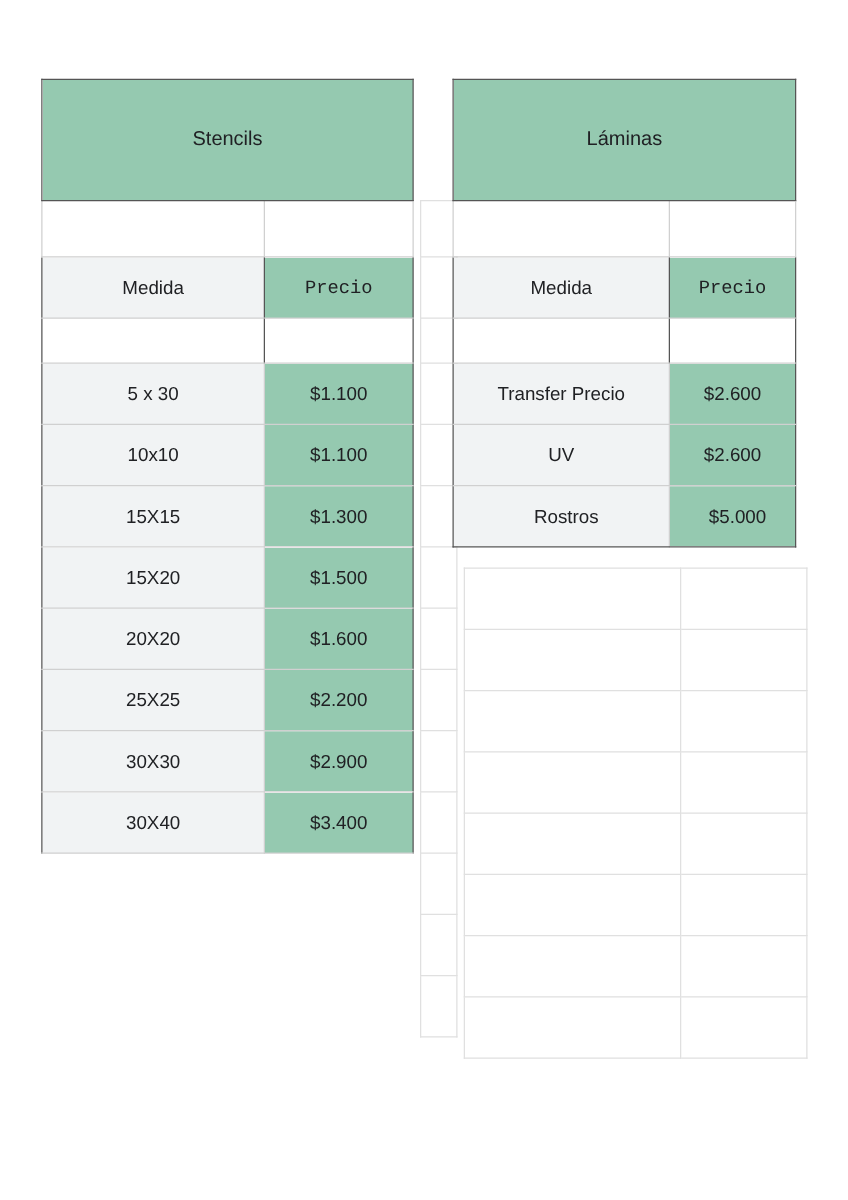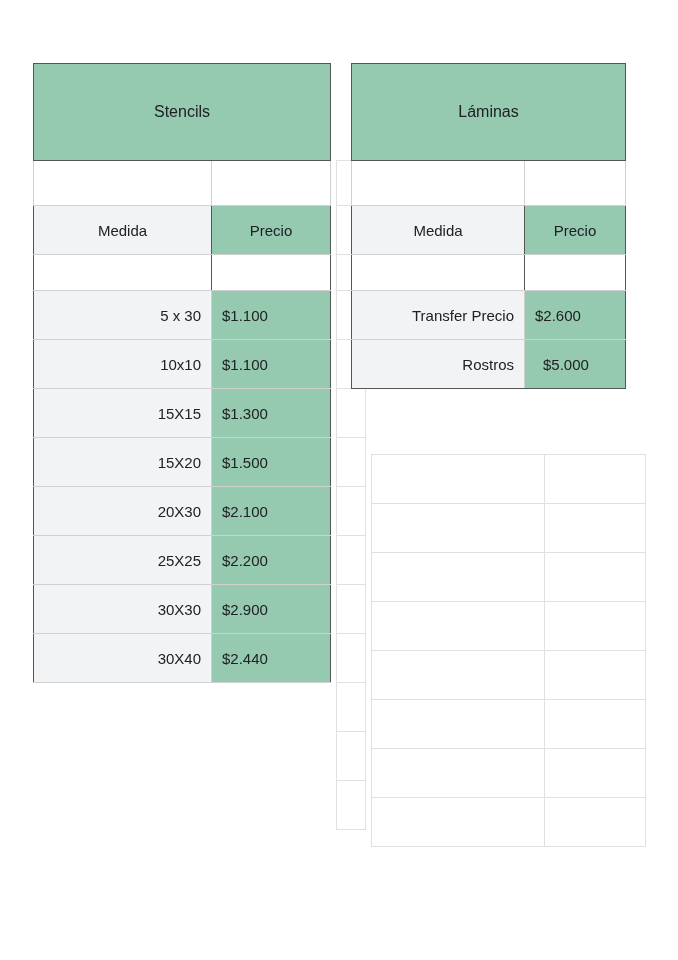--- a/index.html
+++ b/index.html
@@ -61,58 +61,59 @@
     text-align: center;
     font-size: 15px;
     background: #f1f3f4 !important;
     border-top: 1px solid #555 !important;
     border-left: 1px solid #555 !important;
     border-right: 1px solid #555 !important;
     margin-left: 42px;
   }
   .hdr-cell.price {
     background: #95c9b0 !important;
+    font-family: Liberation Mono, monospace;
   }
   
   .subblank {
     height: 36px !important;
     background: #ffffff !important;
     border-left: 1px solid #555 !important;
     border-right: 1px solid #555 !important;
   }
   .subblank.price {
     background: #ffffff !important;
   }
 
   
   .lbl-cell {
     background: #f1f3f4 !important;
-    text-align: right;
+    text-align: center;
     border-left: 1px solid #555 !important;
   }
   .val-cell {
     background: #95c9b0 !important;
-    text-align: left;
+    text-align: center;
     border-right: 1px solid #555 !important;
   }
   .last-row .lbl-cell,
   .last-row .val-cell {
     border-bottom: 1px solid #555 !important;
     padding-left: 18px;
   }
 
   
   .empty-cell {
     background: #ffffff !important;
     border: 1px solid #e0e0e0 !important;
   }
 
   
   #table-stencils { left: 33px; top: 63px; width: 297px; }
-  #table-laminas  { left: 351px; top: 63px; width: 274px; }
+  #table-laminas  { left: 362px; top: 63px; width: 274px; }
   #grid-filler    { left: 371px; top: 454px; width: 274px; }
   #grid-left-gap  { left: 336px; top: 160px; width: 29px; }
 
   .col-a-s { width: 178px; }
   .col-b-s { width: 119px; }
   .col-a-l { width: 173px; }
   .col-b-l { width: 101px; }
 </style>
 </head>
 <body>
@@ -151,34 +152,34 @@
       </tr>
       <tr>
         <td class="lbl-cell">15X15</td>
         <td class="val-cell">$1.300</td>
       </tr>
       <tr>
         <td class="lbl-cell">15X20</td>
         <td class="val-cell">$1.500</td>
       </tr>
       <tr>
-        <td class="lbl-cell">20X30</td>
-        <td class="val-cell">$2.100</td>
+        <td class="lbl-cell">20X20</td>
+        <td class="val-cell">$1.600</td>
       </tr>
       <tr>
         <td class="lbl-cell">25X25</td>
         <td class="val-cell">$2.200</td>
       </tr>
       <tr>
         <td class="lbl-cell">30X30</td>
         <td class="val-cell">$2.900</td>
       </tr>
       <tr>
         <td class="lbl-cell">30X40</td>
-        <td class="val-cell">$2.440</td>
+        <td class="val-cell">$3.400</td>
       </tr>
     </tbody>
   </table>
 
   <table class="price-table" id="grid-left-gap">
     <colgroup>
         <col style="width:29px">
       </colgroup>
     <tbody>
       <tr>
@@ -245,20 +246,24 @@
       </tr>
       <tr>
         <td class="subblank"></td>
         <td class="subblank price"></td>
       </tr>
 
       <tr>
         <td class="lbl-cell">Transfer Precio</td>
         <td class="val-cell">$2.600</td>
       </tr>
+      <tr>
+        <td class="lbl-cell">UV</td>
+        <td class="val-cell">$2.600</td>
+      </tr>
       <tr class="last-row">
         <td class="lbl-cell">Rostros</td>
         <td class="val-cell">$5.000</td>
       </tr>
     </tbody>
   </table>
 
   <table class="price-table" id="grid-filler">
     <colgroup>
         <col class="col-a-l">

